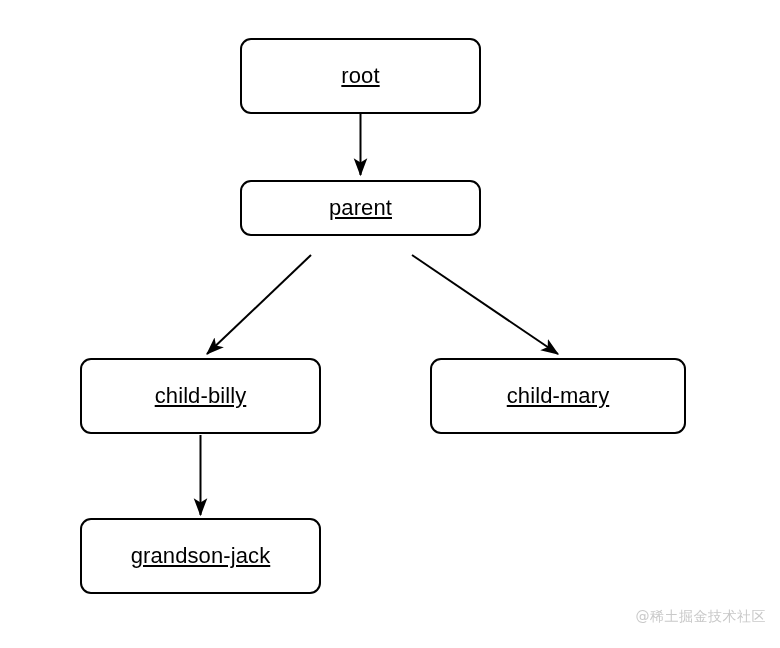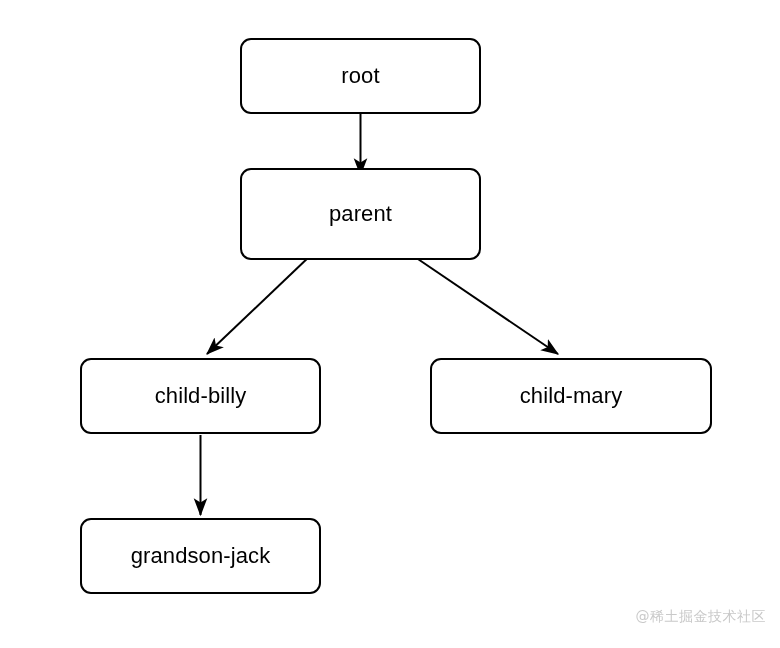--- a/index.html
+++ b/index.html
@@ -37,25 +37,26 @@
     z-index: 2;
   }
   .node-label {
     font-family: "Liberation Sans", sans-serif;
     font-size: 22px;
     line-height: 1;
     color: #000000;
     letter-spacing: 0.1px;
     white-space: nowrap;
     user-select: none;
+    text-decoration: underline;
   }
   #n-root      { left: 240px; top:  38px; width: 241px; height: 76px; }
-  #n-parent    { left: 240px; top: 168px; width: 241px; height: 92px; }
+  #n-parent    { left: 240px; top: 180px; width: 241px; height: 56px; }
   #n-billy     { left:  80px; top: 358px; width: 241px; height: 76px; }
-  #n-mary      { left: 430px; top: 358px; width: 282px; height: 76px; }
+  #n-mary      { left: 430px; top: 358px; width: 256px; height: 76px; }
   #n-jack      { left:  80px; top: 518px; width: 241px; height: 76px; text-align: center; }
 
   #watermark {
     position: absolute;
     right: 14px;
     bottom: 22px;
     font-family: "DejaVu Sans", sans-serif;
     font-size: 14px;
     color: #c9c9c9;
     letter-spacing: 0.5px;

